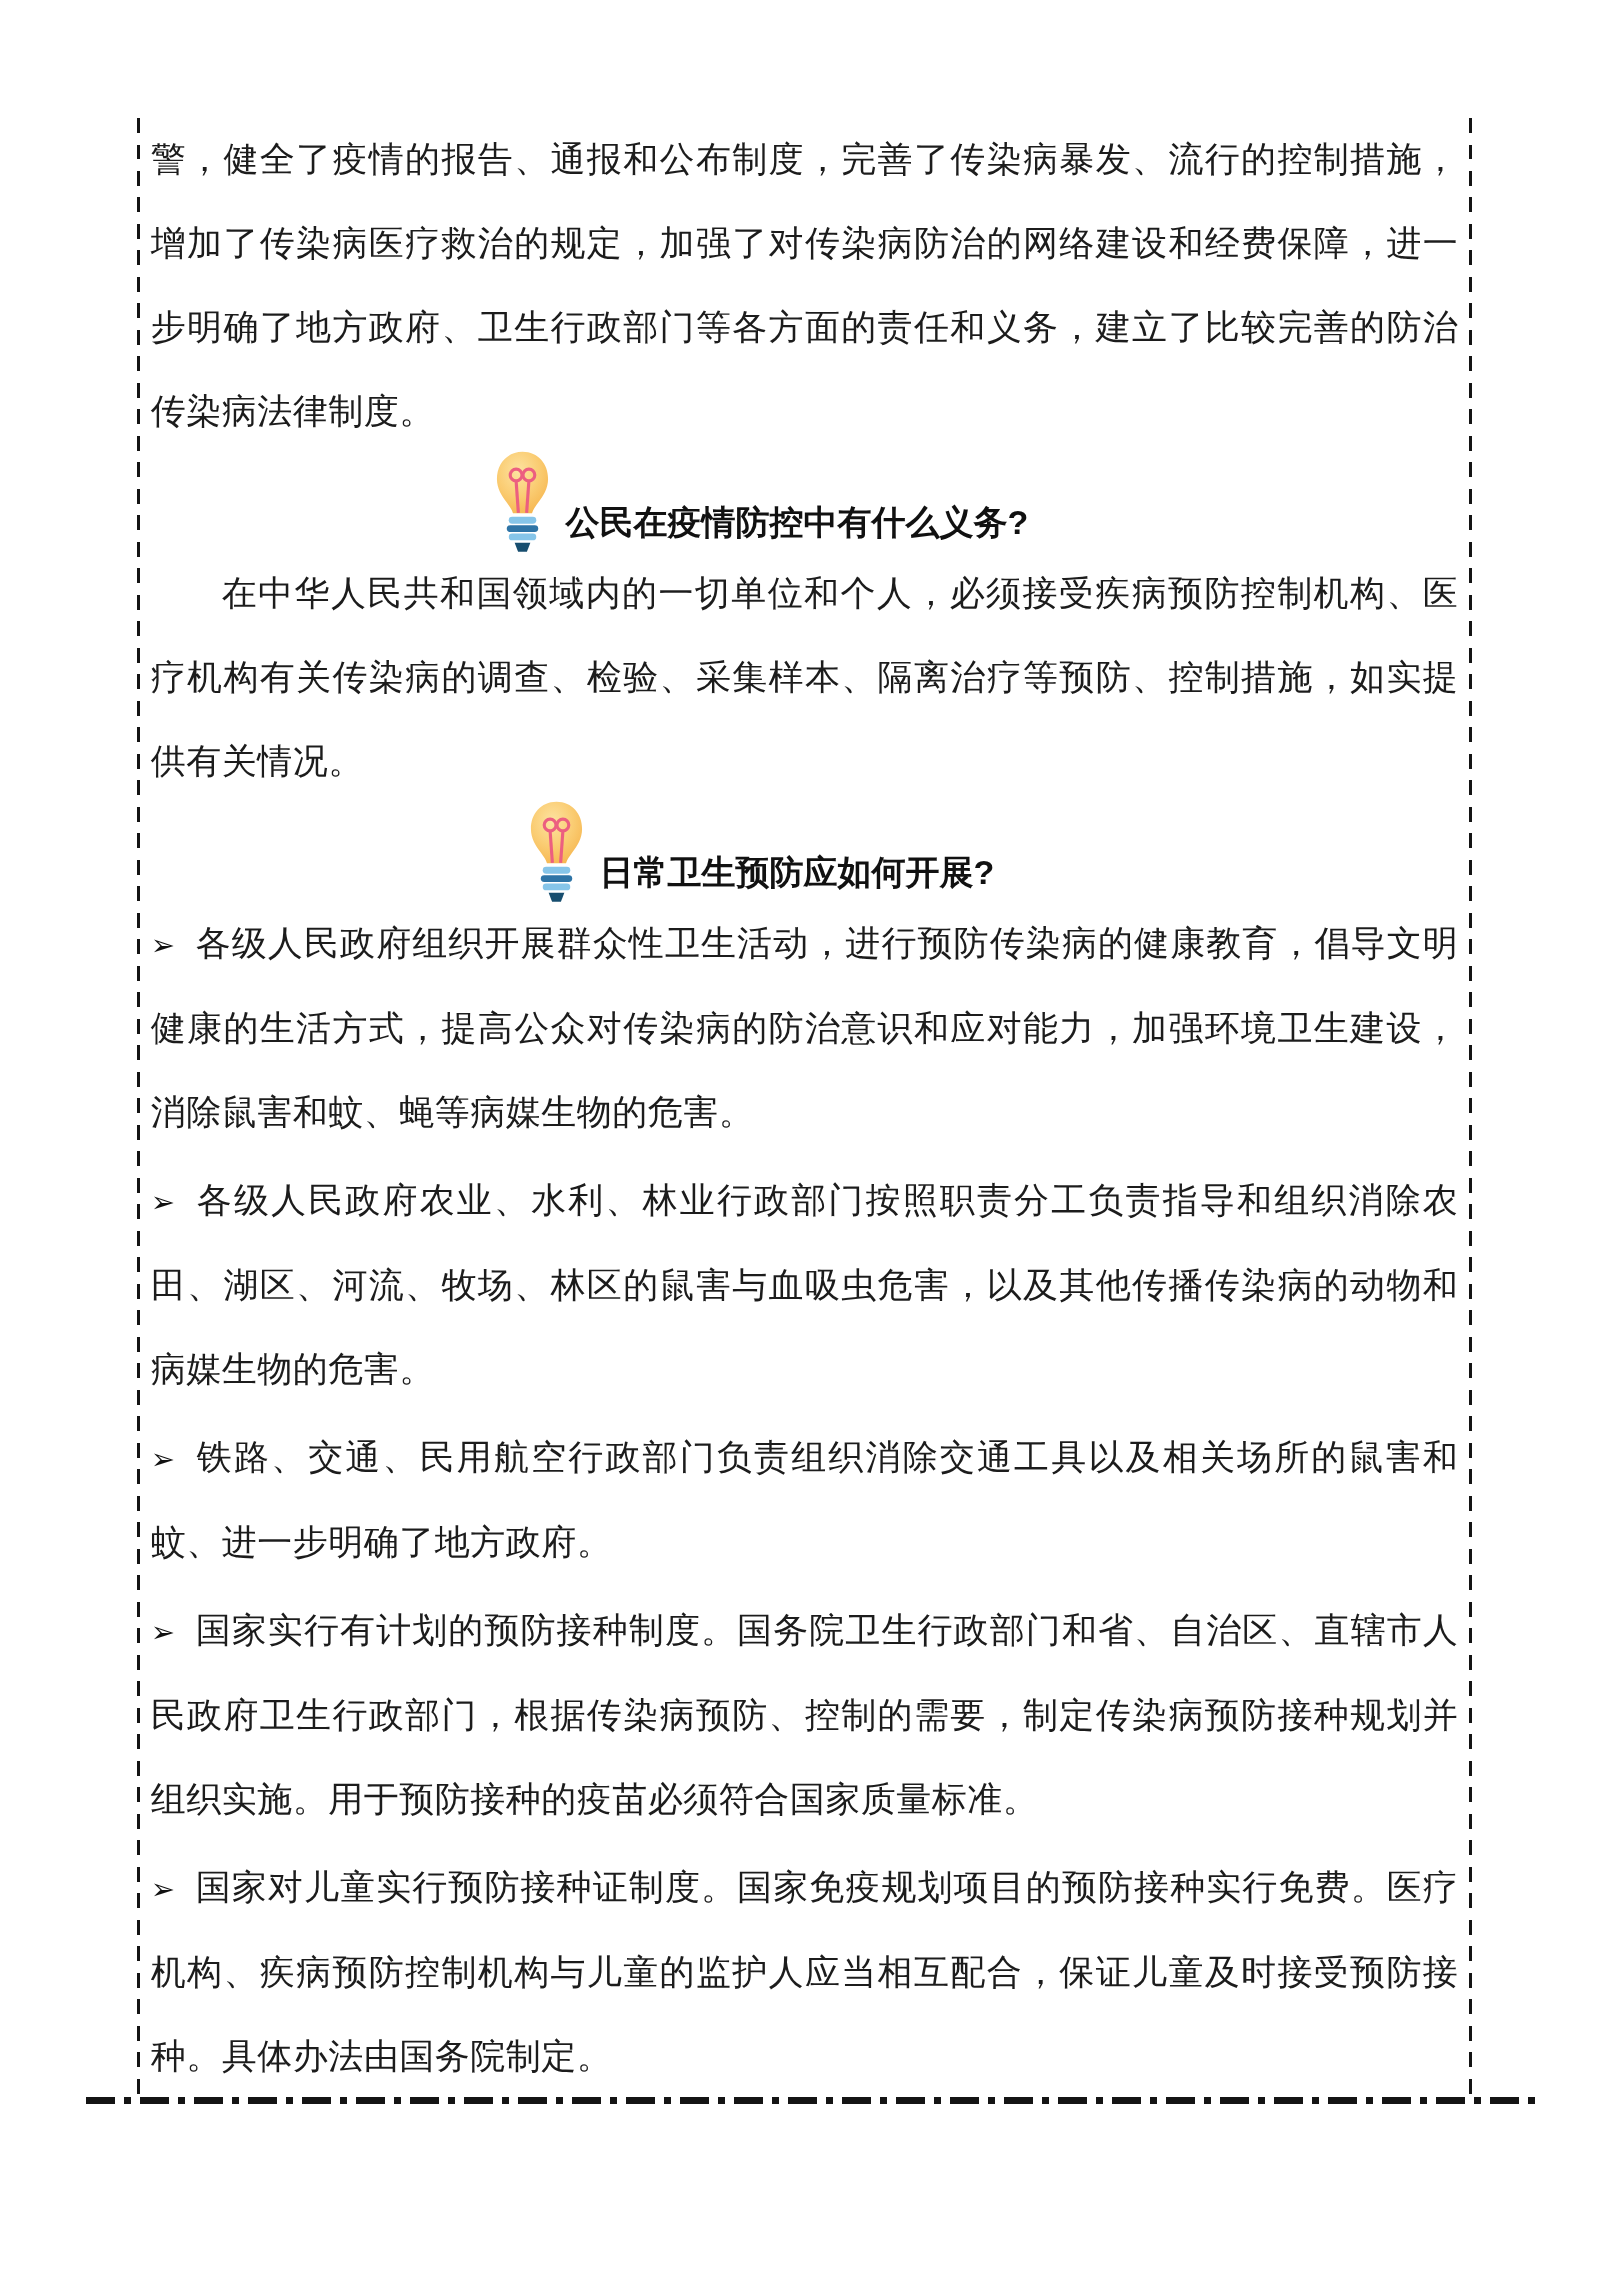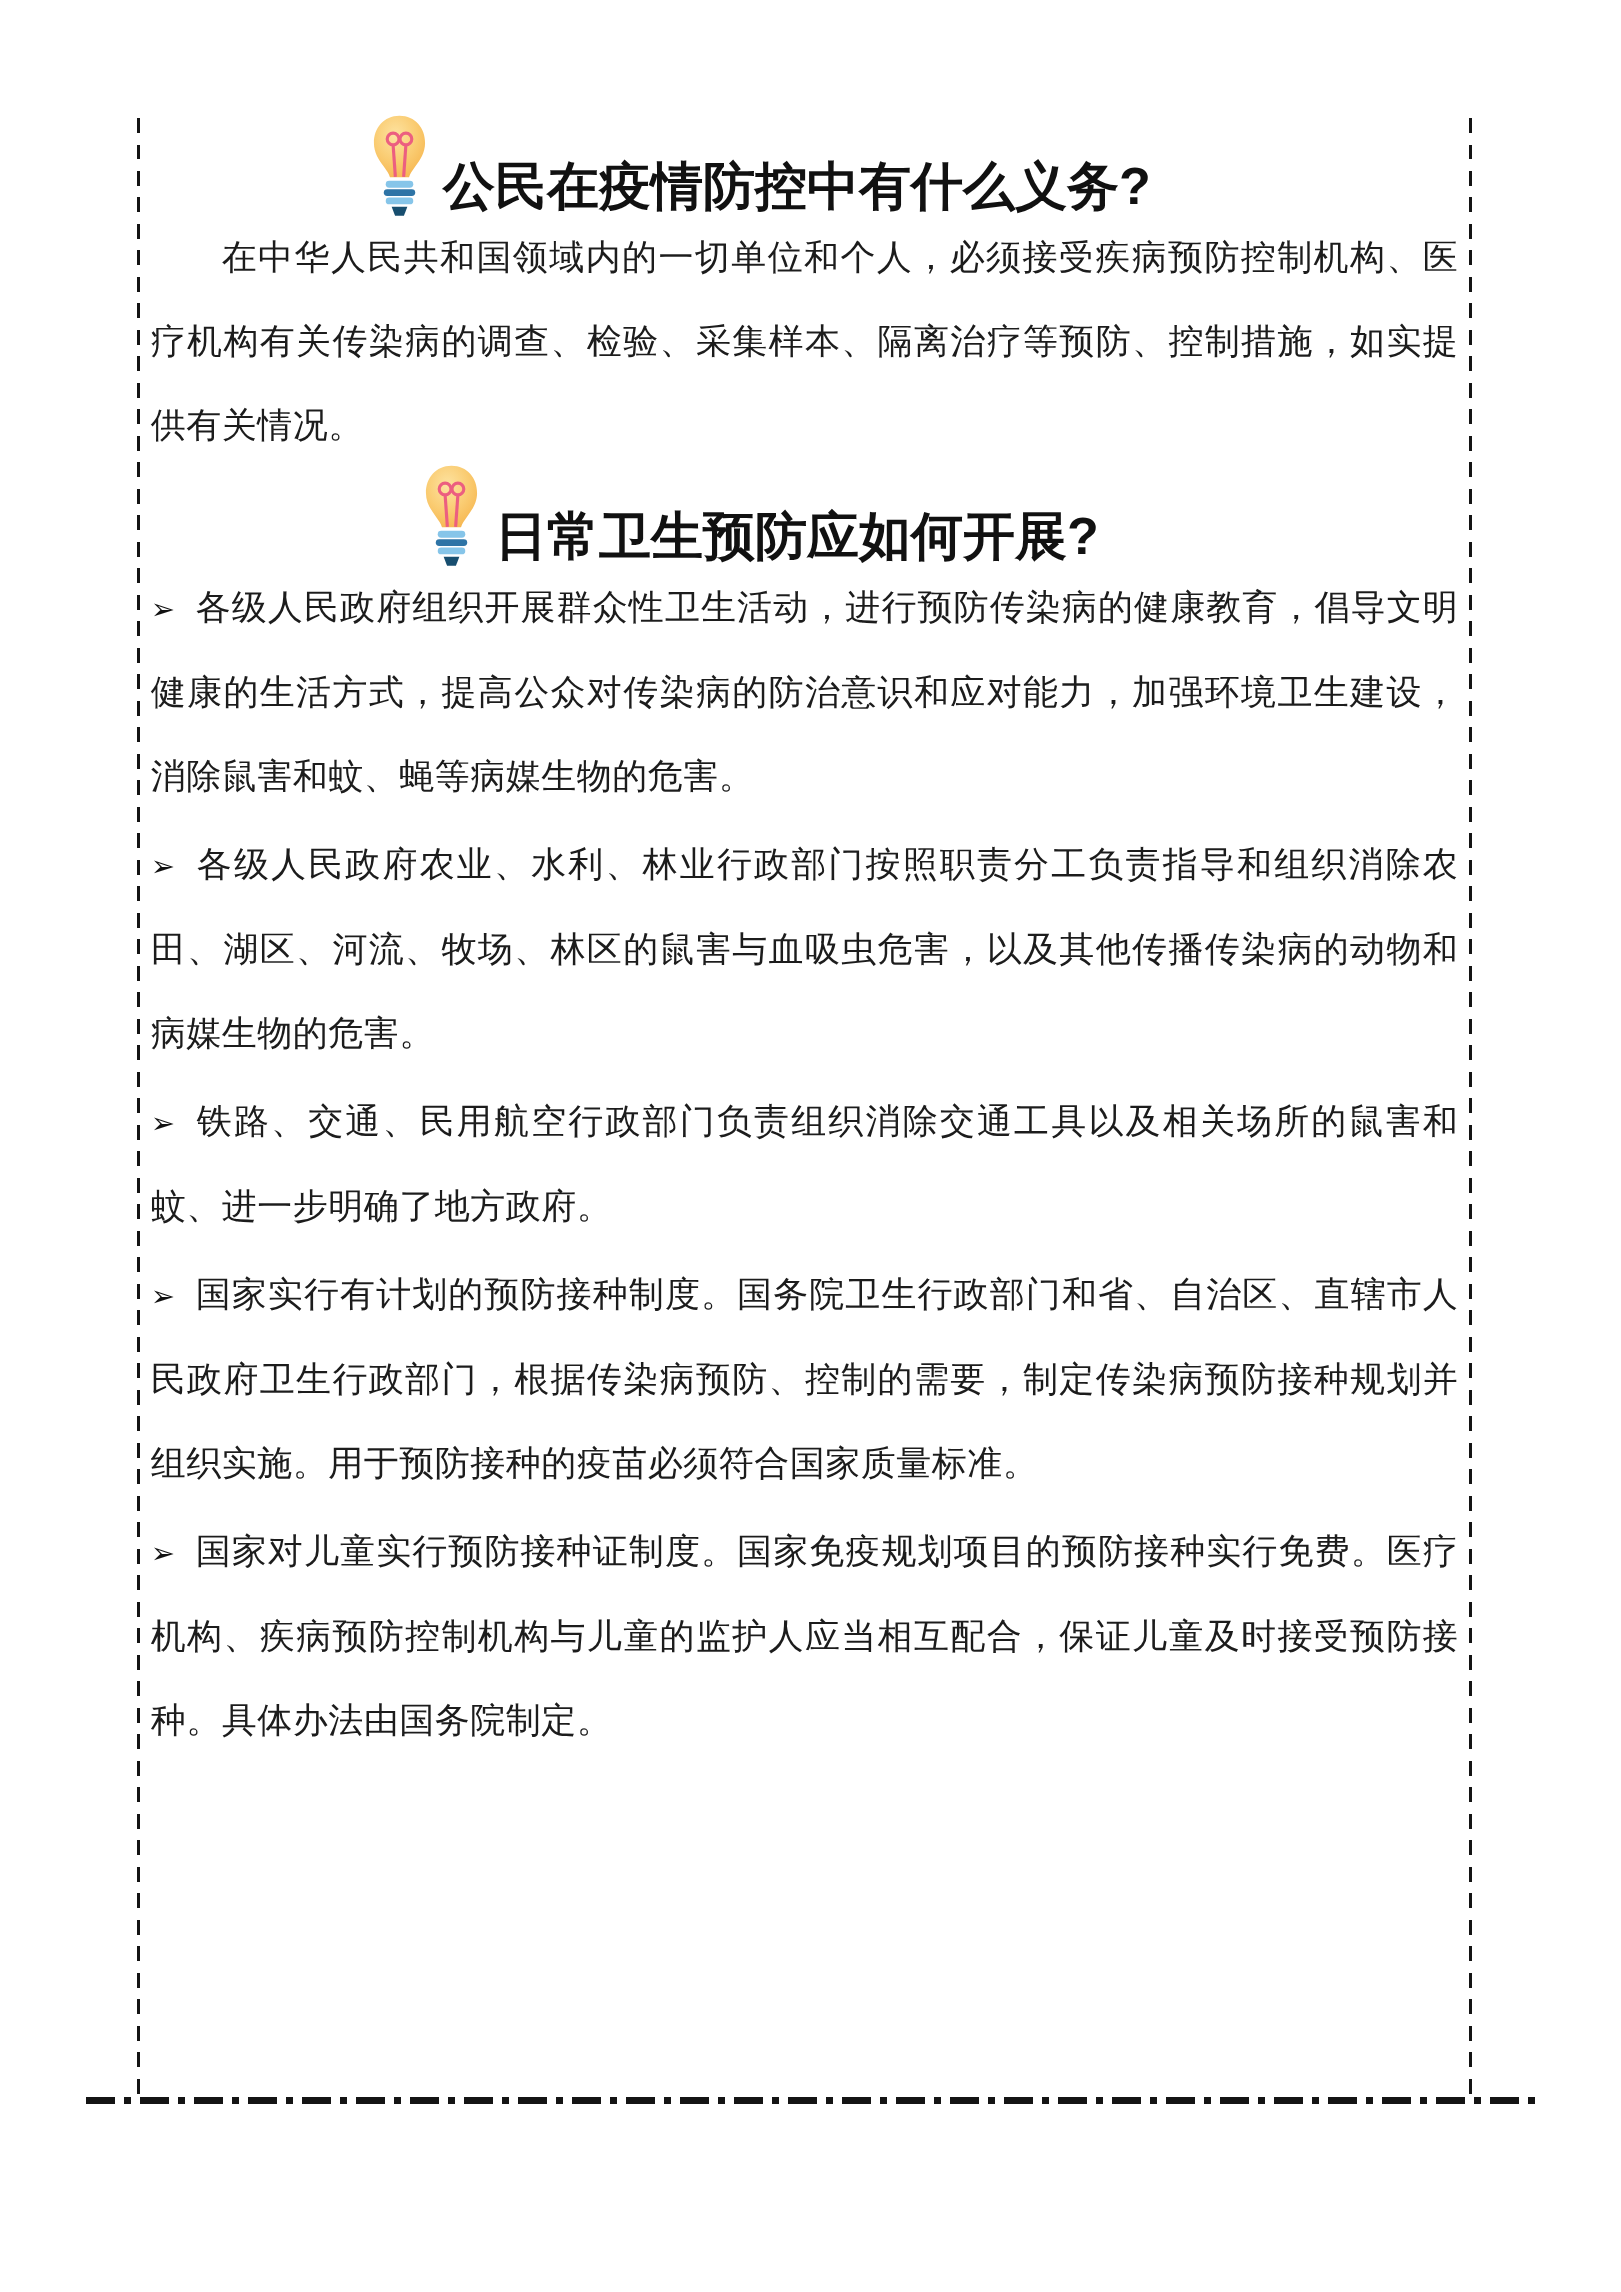--- a/index.html
+++ b/index.html
@@ -62,21 +62,21 @@
     transform: translateX(-44px);
   }
   .question-heading svg {
     width: 59px;
     height: 110px;
     flex: 0 0 auto;
   }
   .question-title {
     font-family: "Liberation Sans", "DejaVu Sans", sans-serif;
     font-weight: 700;
-    font-size: 52px;
+    font-size: 34px;
     color: #111111;
     white-space: nowrap;
     margin-top: 40px;
   }
   p.bullet { margin: 0 0 3.9px 0; }
   .bullet-marker {
     font-family: "DejaVu Sans", sans-serif;
     font-size: 29px;
     margin-right: 19.6px;
     color: #111111;
@@ -93,20 +93,21 @@
       <stop offset="100%" stop-color="#F6B54E"></stop>
     </radialGradient>
   </defs>
 </svg>
 
 <div class="sheet">
   <div class="border-left"></div>
   <div class="border-right"></div>
   <div class="border-bottom"></div>
 
+  <p class="body-text">警，健全了疫情的报告、通报和公布制度，完善了传染病暴发、流行的控制措施，增加了传染病医疗救治的规定，加强了对传染病防治的网络建设和经费保障，进一步明确了地方政府、卫生行政部门等各方面的责任和义务，建立了比较完善的防治传染病法律制度。</p>
 
   <div class="question-heading">
     <svg viewBox="0 0 60 110">
       <path d="M30 3 C14 3 4 15.5 4 30.5 C4 40.5 9 47.5 14 54.5 C17 58.7 19.2 61.5 20.3 65.5 L39.7 65.5 C40.8 61.5 43 58.7 46 54.5 C51 47.5 56 40.5 56 30.5 C56 15.5 46 3 30 3 Z" fill="url(#bulbGrad)"></path>
       <circle cx="23.5" cy="26.5" r="6" fill="none" stroke="#EC5F80" stroke-width="3.2"></circle>
       <circle cx="36.5" cy="26.5" r="6" fill="none" stroke="#EC5F80" stroke-width="3.2"></circle>
       <path d="M23.5 32.5 L25.8 65" fill="none" stroke="#EC5F80" stroke-width="3.2"></path>
       <path d="M36.5 32.5 L34.2 65" fill="none" stroke="#EC5F80" stroke-width="3.2"></path>
       <rect x="16" y="69" width="28" height="7" rx="3.5" fill="#86C5E9"></rect>
       <rect x="14" y="77.5" width="32" height="7" rx="3.5" fill="#2E74A6"></rect>

